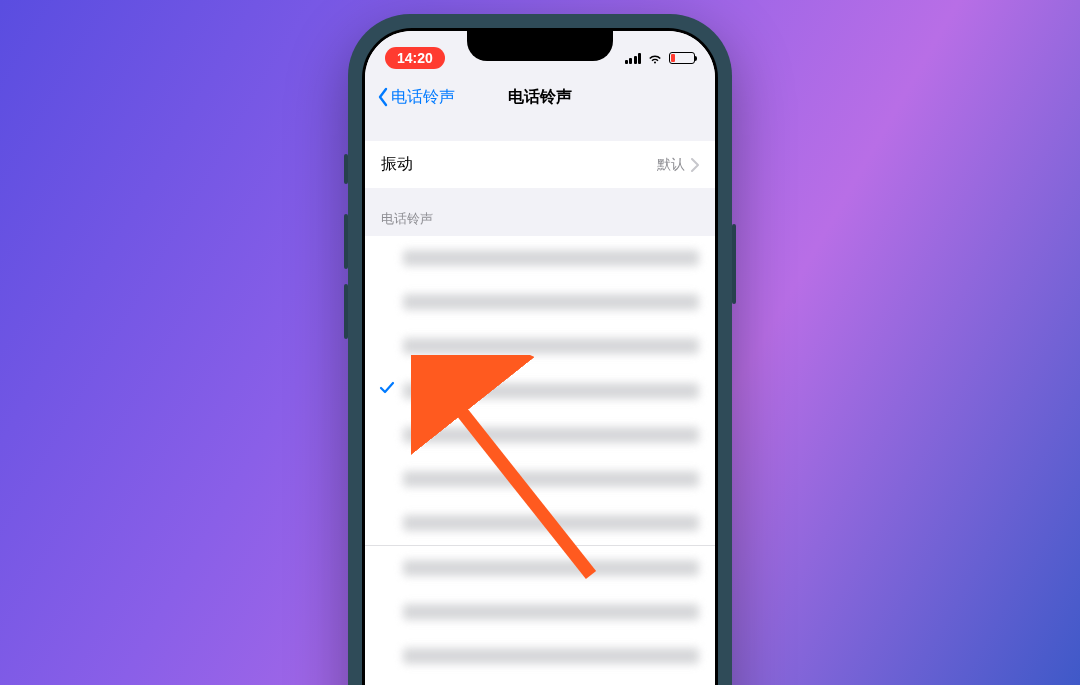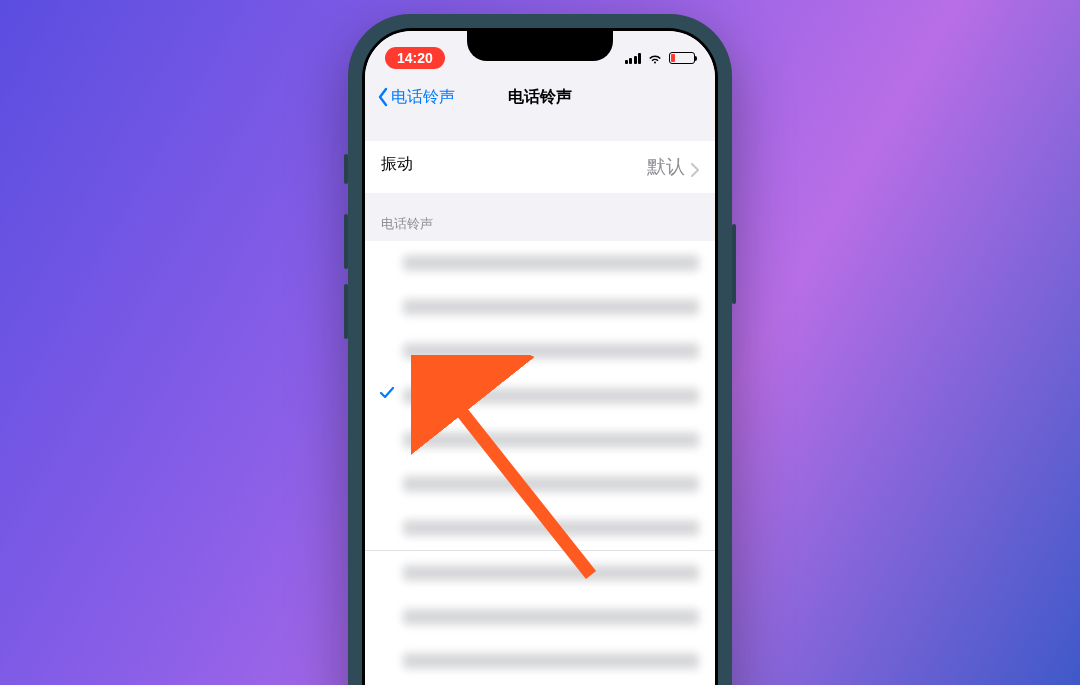--- a/index.html
+++ b/index.html
@@ -136,21 +136,21 @@
     background: #fff;
     display: flex;
     justify-content: space-between;
     padding: 13px 16px;
     font-size: 16px;
     color: #000;
     cursor: pointer;
   }
   .section-row .right {
     display: flex; align-items: center; gap: 6px;
-    color: #8e8e93; font-size: 19px;
+    color: #8e8e93; font-size: 14px;
   }
   .chev-right { width: 8px; height: 14px; }
   .chev-right svg path { stroke: #c7c7cc; }
 
   .section-header {
     padding: 22px 16px 8px 16px;
     color: #8e8e93;
     font-size: 13px;
   }
 

